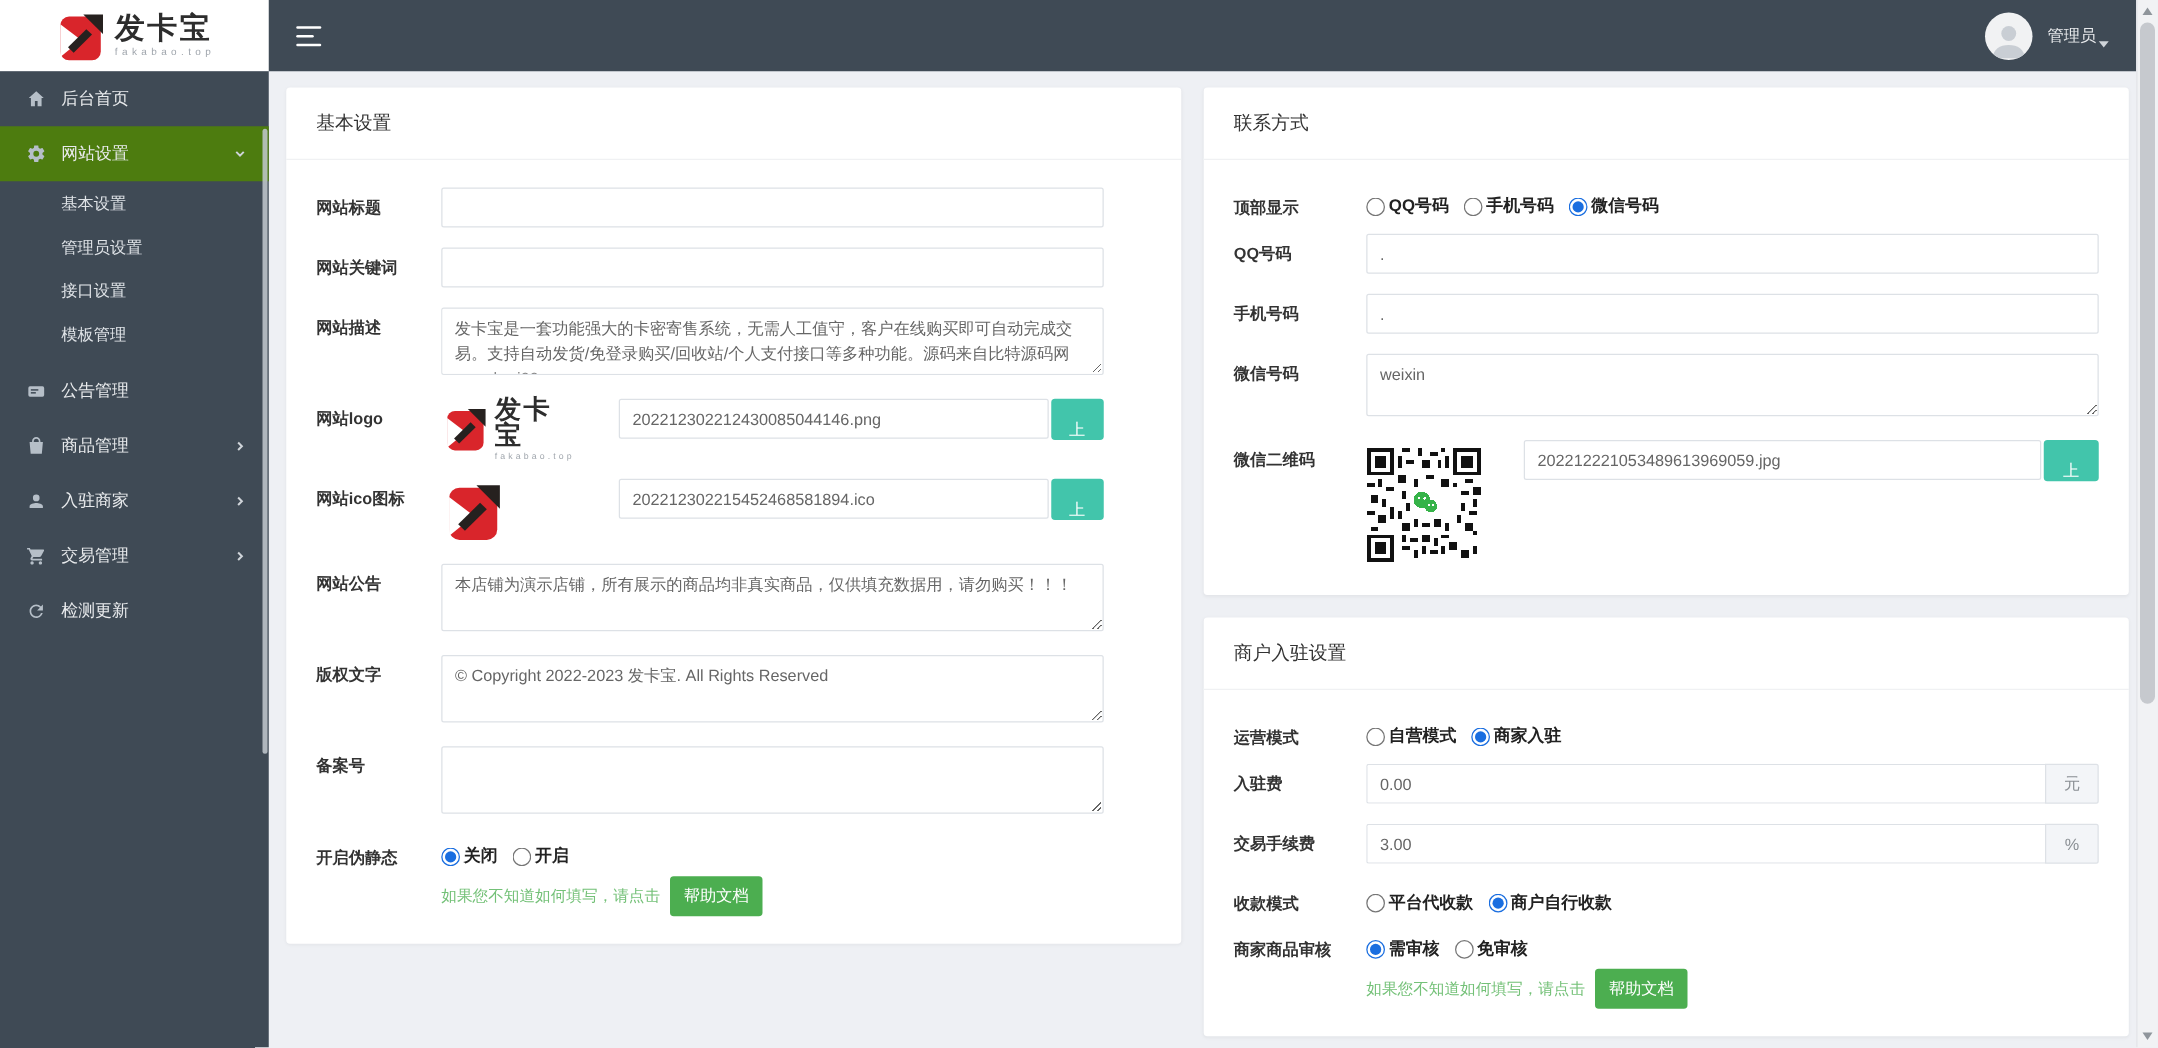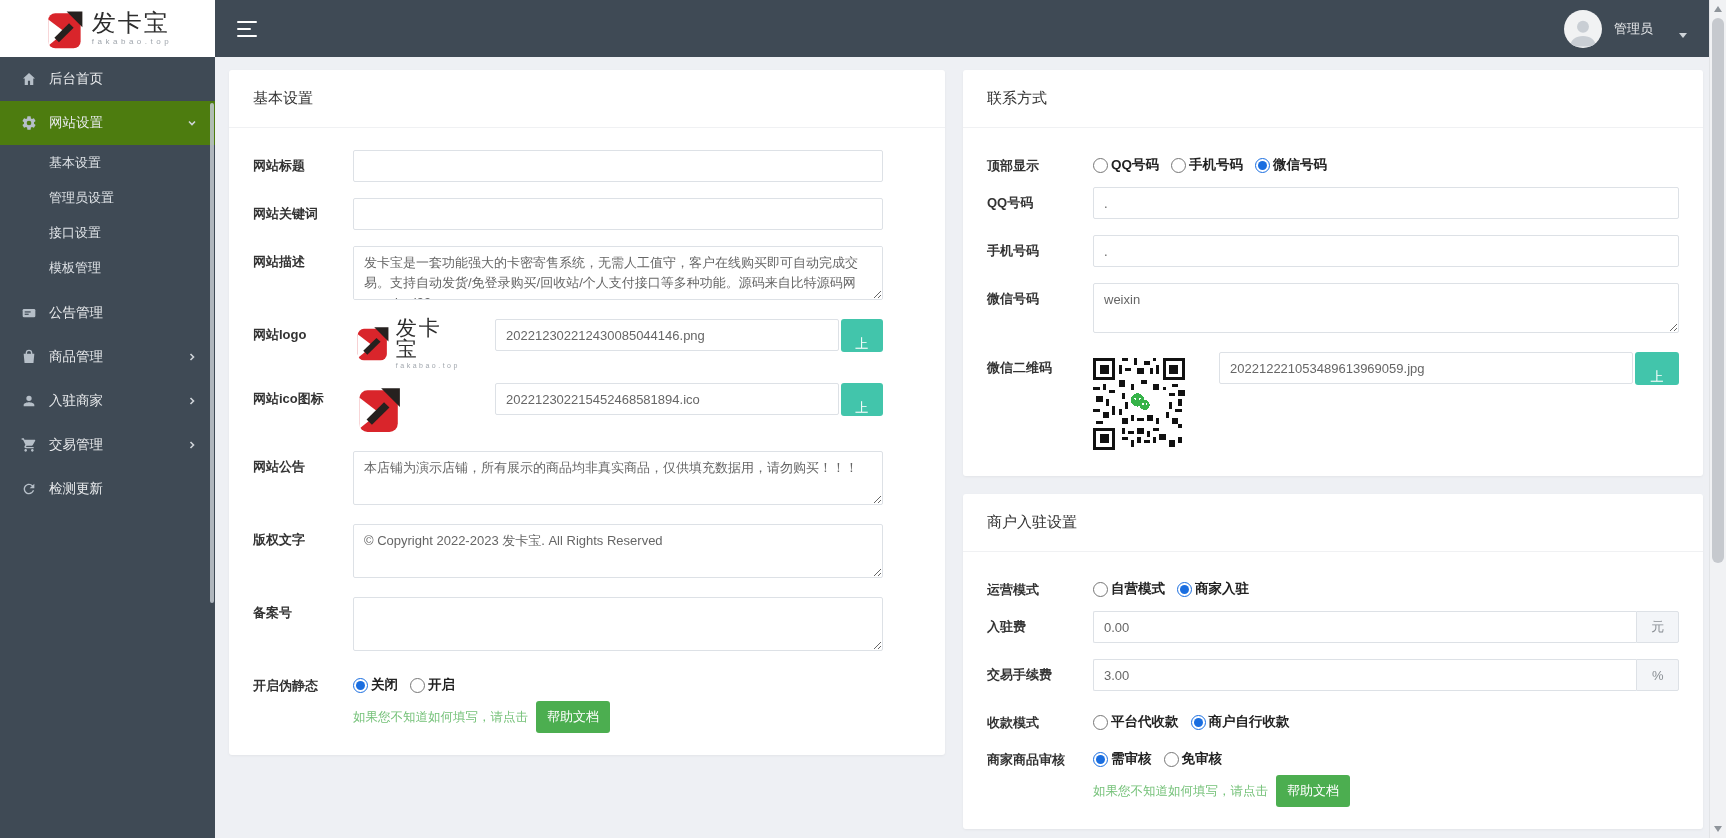--- a/index.html
+++ b/index.html
@@ -5,32 +5,32 @@
   html,body{margin:0;padding:0;}
   body{
     width:1726px;height:838px;position:relative;overflow:hidden;
     font-family:"Liberation Sans","DejaVu Sans",sans-serif;
     background:#eef0f4;color:#333;font-size:13px;
   }
   
   .topbar{position:absolute;left:0;top:0;width:1709px;height:57px;background:#3f4a55;display:flex;align-items:center;}
   .logo-box{width:215px;height:57px;background:#fff;display:flex;align-items:center;justify-content:center;gap:7px;flex-shrink:0;}
   .logo-txt{display:flex;flex-direction:column;line-height:1;}
-  .logo-name{font-size:24px;font-weight:normal;color:#2d2d2d;letter-spacing:2px;}
+  .logo-name{font-size:24px;font-weight:bold;color:#2d2d2d;letter-spacing:2px;}
   .logo-domain{font-size:8px;color:#a0a6ad;letter-spacing:3.5px;margin-top:3px;}
   .hamburger{margin-left:22px;width:22px;height:16px;display:flex;flex-direction:column;justify-content:space-between;cursor:pointer;}
   .hamburger span{display:block;height:2px;background:#fff;border-radius:1px;}
   .hamburger span:nth-child(1){width:20px;}
   .hamburger span:nth-child(2){width:14px;}
   .hamburger span:nth-child(3){width:20px;}
   .topbar-right{margin-left:auto;display:flex;align-items:center;gap:12px;padding-right:22px;}
   .avatar{width:38px;height:38px;border-radius:50%;background:#f1f2f3;overflow:hidden;display:flex;align-items:flex-end;justify-content:center;}
   .user-name{color:#e8eaec;font-size:13px;}
   .caret-down{width:0;height:0;border-left:4px solid transparent;border-right:4px solid transparent;border-top:5px solid #cfd4d9;margin-left:2px;}
-  .user-menu{display:flex;align-items:flex-end;cursor:pointer;gap:24px;}
+  .user-menu{display:flex;align-items:flex-end;cursor:pointer;}
   
   .sidebar{position:absolute;left:0;top:57px;width:215px;height:781px;background:#3f4a55;}
   .nav-item{height:44px;display:flex;align-items:center;padding:0 18px 0 21px;color:#e9ebed;cursor:pointer;font-size:13.5px;}
   .nav-item .nav-ic{width:16px;height:16px;margin-right:12px;flex-shrink:0;}
   .nav-item.active{background:#4d7c0f;}
   .nav-arrow{margin-left:auto;}
   .sub-item{height:35px;display:flex;align-items:center;padding-left:49px;color:#dfe3e7;cursor:pointer;font-size:13px;}
   .side-scroll{position:absolute;right:1px;top:46px;width:4px;height:500px;border-radius:2px;background:#c3c9d0;opacity:.85;}
   
   .pscroll{position:absolute;right:0;top:0;width:17px;height:838px;background:#f1f2f4;border-left:1px solid #e2e4e7;box-sizing:border-box;}

